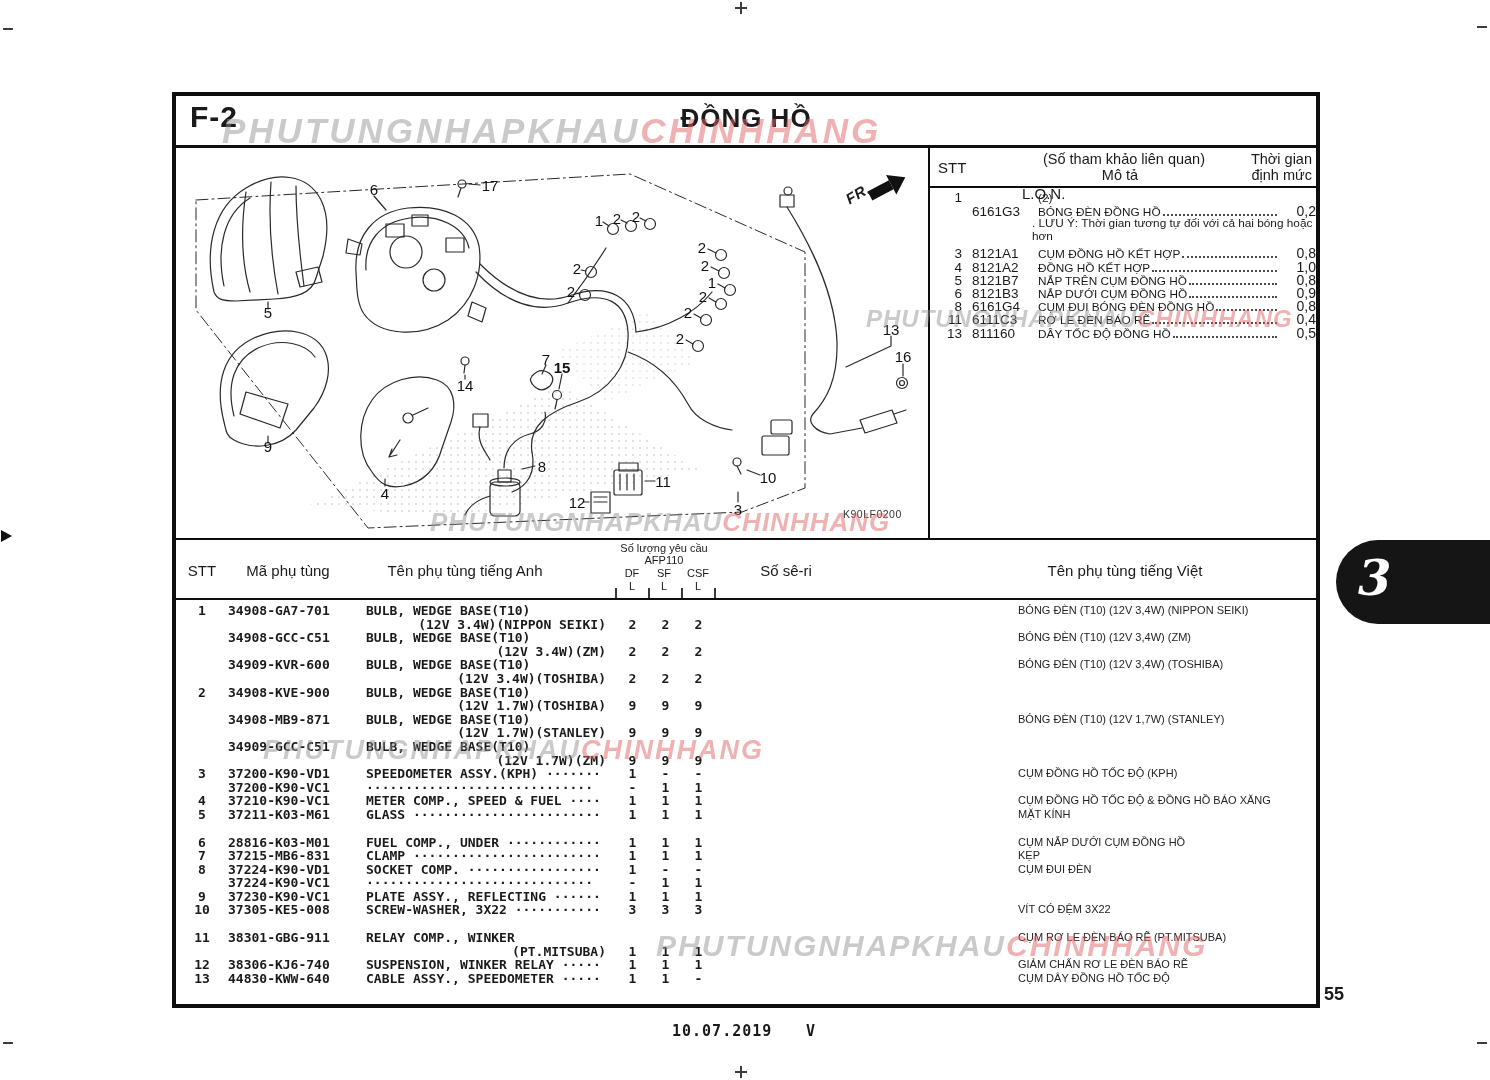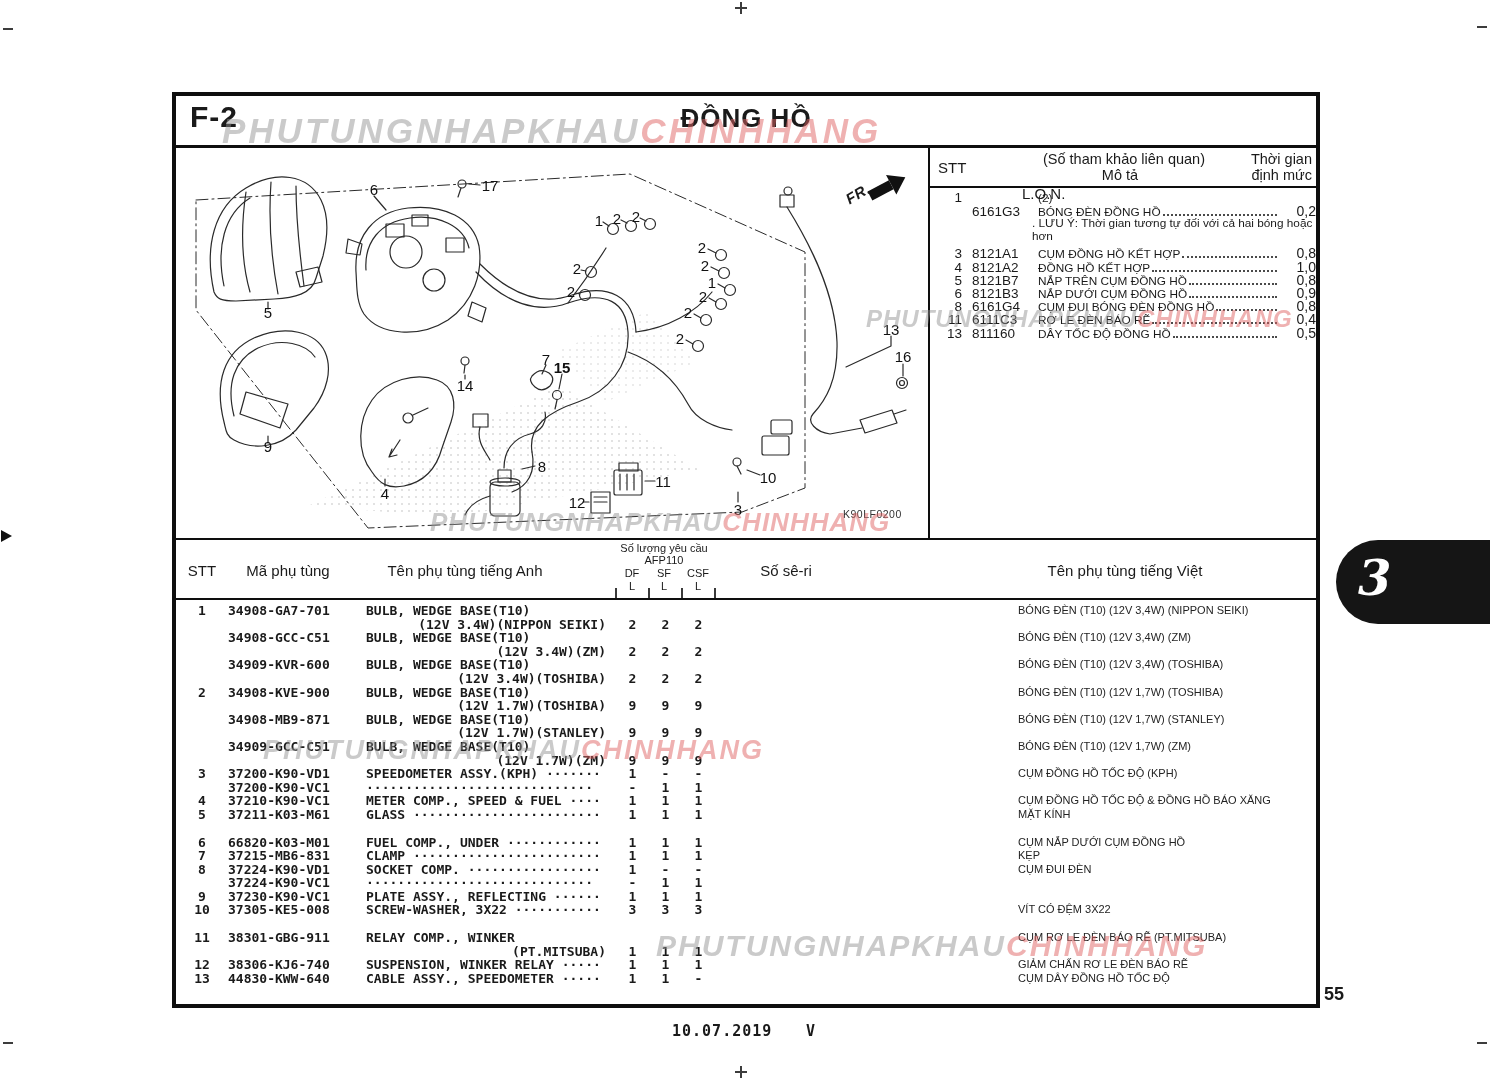--- a/index.html
+++ b/index.html
@@ -399,21 +399,20 @@
       <span class="pt-q">2</span>
       <span class="pt-vi"></span>
     </div>
     <div class="pt-line">
       <span class="pt-stt">2</span>
       <span class="pt-code">34908-KVE-900</span>
       <span class="pt-en">BULB, WEDGE BASE(T10)</span>
       <span class="pt-q"></span>
       <span class="pt-q"></span>
       <span class="pt-q"></span>
-      <span class="pt-vi">BÓNG ĐÈN (T10) (12V 1,7W) (TOSHIBA)</span>
     </div>
     <div class="pt-line">
       <span class="pt-stt"></span>
       <span class="pt-code"></span>
       <span class="pt-en pt-spec">(12V 1.7W)(TOSHIBA)</span>
       <span class="pt-q">9</span>
       <span class="pt-q">9</span>
       <span class="pt-q">9</span>
       <span class="pt-vi"></span>
     </div>
@@ -435,21 +434,20 @@
       <span class="pt-q">9</span>
       <span class="pt-vi"></span>
     </div>
     <div class="pt-line">
       <span class="pt-stt"></span>
       <span class="pt-code">34909-GCC-C51</span>
       <span class="pt-en">BULB, WEDGE BASE(T10)</span>
       <span class="pt-q"></span>
       <span class="pt-q"></span>
       <span class="pt-q"></span>
-      <span class="pt-vi">BÓNG ĐÈN (T10) (12V 1,7W) (ZM)</span>
     </div>
     <div class="pt-line">
       <span class="pt-stt"></span>
       <span class="pt-code"></span>
       <span class="pt-en pt-spec">(12V 1.7W)(ZM)</span>
       <span class="pt-q">9</span>
       <span class="pt-q">9</span>
       <span class="pt-q">9</span>
       <span class="pt-vi"></span>
     </div>
@@ -485,21 +483,21 @@
       <span class="pt-code">37211-K03-M61</span>
       <span class="pt-en">GLASS ························</span>
       <span class="pt-q">1</span>
       <span class="pt-q">1</span>
       <span class="pt-q">1</span>
       <span class="pt-vi">MẶT KÍNH</span>
     </div>
     <div class="pt-gap"></div>
     <div class="pt-line">
       <span class="pt-stt">6</span>
-      <span class="pt-code">66820-K03-M01</span>
+      <span class="pt-code">28816-K03-M01</span>
       <span class="pt-en">FUEL COMP., UNDER ············</span>
       <span class="pt-q">1</span>
       <span class="pt-q">1</span>
       <span class="pt-q">1</span>
       <span class="pt-vi">CỤM NẮP DƯỚI CỤM ĐỒNG HỒ</span>
     </div>
     <div class="pt-line">
       <span class="pt-stt">7</span>
       <span class="pt-code">37215-MB6-831</span>
       <span class="pt-en">CLAMP ························</span>

